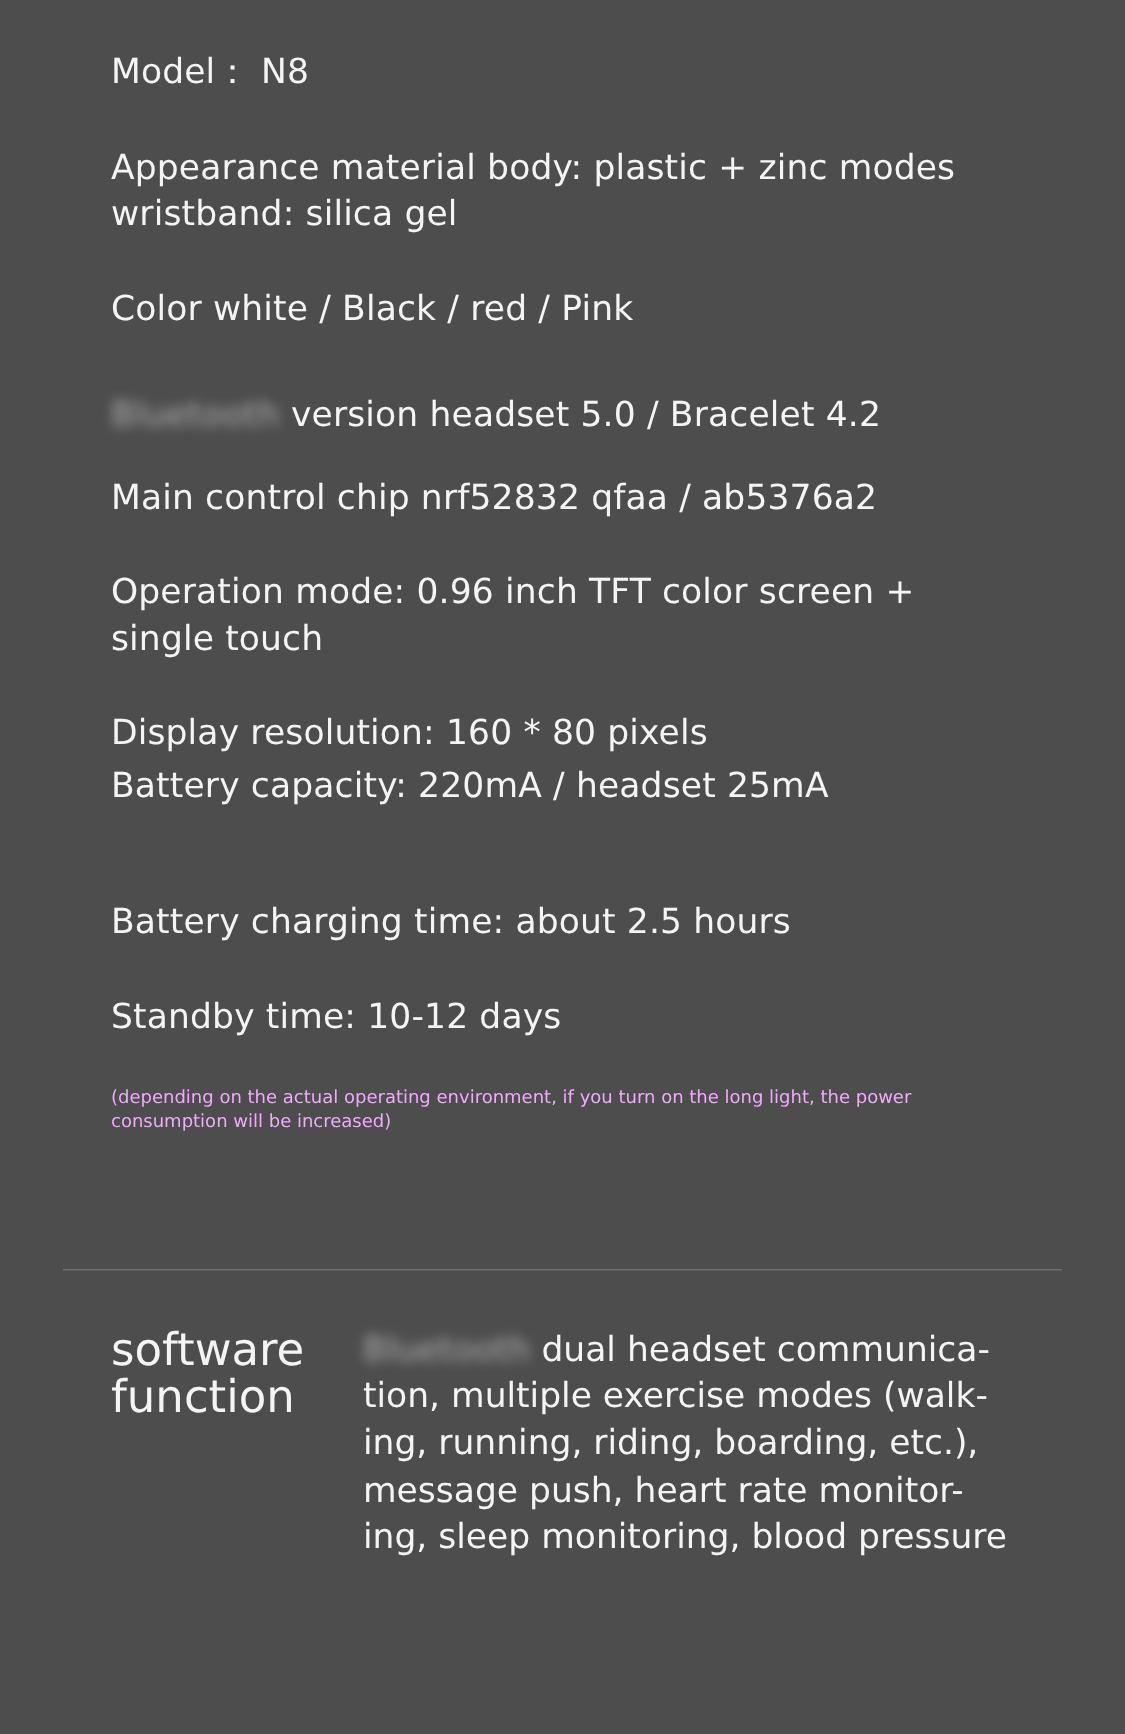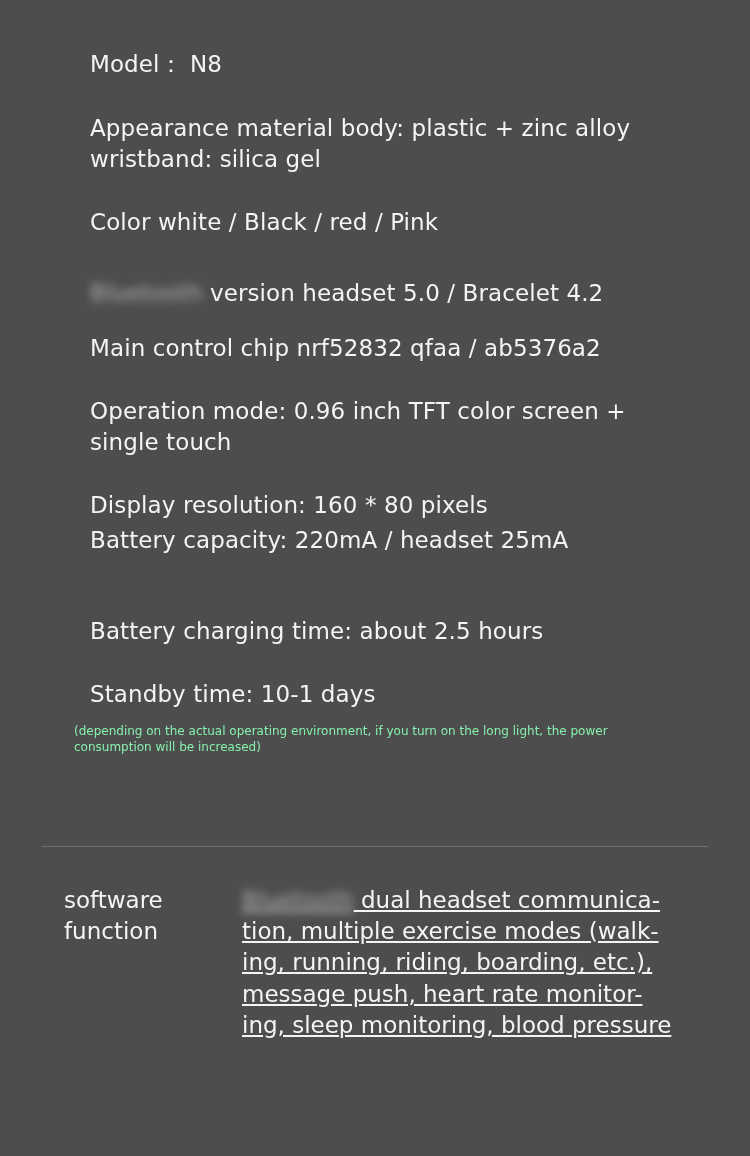--- a/index.html
+++ b/index.html
@@ -4,52 +4,52 @@
 <style>
   html, body { margin:0; padding:0; }
   body {
     width:750px; height:1156px; background:#4d4d4d; overflow:hidden;
     font-family: "DejaVu Sans", sans-serif; color:#f4f4f4;
     position:relative;
   }
   .spec {
     position:absolute; left:74px; width:600px;
     font-size:23px; line-height:31px; letter-spacing:0.1px;
-    margin:16px;
+    margin:0;
   }
   .blur {
     filter: blur(4px); color:#bfbfbf; opacity:0.85;
   }
   .note {
     position:absolute; left:74px; top:723px; width:580px;
-    font-size:12px; line-height:16px; color:#86efac; margin:0;
+    font-size:12px; line-height:16px; color:#f0abfc; margin:0;
   }
   .divider {
     position:absolute; left:42px; top:846px; width:666px; height:1px;
     background:#6f6f6f;
   }
   .sw-label {
-    position:absolute; left:64px; top:885px; width:150px;
-    font-size:23px; line-height:31px; margin:0;
+    position:absolute; left:74px; top:885px; width:150px;
+    font-size:30px; line-height:31px; margin:0;
   }
   .sw-body {
     position:absolute; left:242px; top:885px; width:470px;
-    font-size:23px; line-height:31.2px; margin:0;text-decoration:underline;
+    font-size:23px; line-height:31.2px; margin:0;
   }
   .sw-body span.line { display:block; white-space:nowrap; }
 </style>
 </head>
 <body>
 
 <p class="spec" style="top:33px">
   <span>Model： N8</span>
 </p>
 
 <p class="spec" style="top:97px">
-  <span>Appearance material body: plastic + zinc alloy</span><br>
+  <span>Appearance material body: plastic + zinc modes</span><br>
   <span>wristband: silica gel</span>
 </p>
 
 <p class="spec" style="top:191px">
   <span>Color white / Black / red / Pink</span>
 </p>
 
 <p class="spec" style="top:262px">
   <span class="blur">Bluetooth</span><span> version headset 5.0 / Bracelet 4.2</span>
 </p>
@@ -69,21 +69,21 @@
 
 <p class="spec" style="top:509px">
   <span>Battery capacity: 220mA / headset 25mA</span>
 </p>
 
 <p class="spec" style="top:600px">
   <span>Battery charging time: about 2.5 hours</span>
 </p>
 
 <p class="spec" style="top:663px">
-  <span>Standby time: 10-1 days</span>
+  <span>Standby time: 10-12 days</span>
 </p>
 
 <p class="note">
   <span>(depending on the actual operating environment, if you turn on the long light, the power</span><br>
   <span>consumption will be increased)</span>
 </p>
 
 <div class="divider"></div>
 
 <p class="sw-label">

